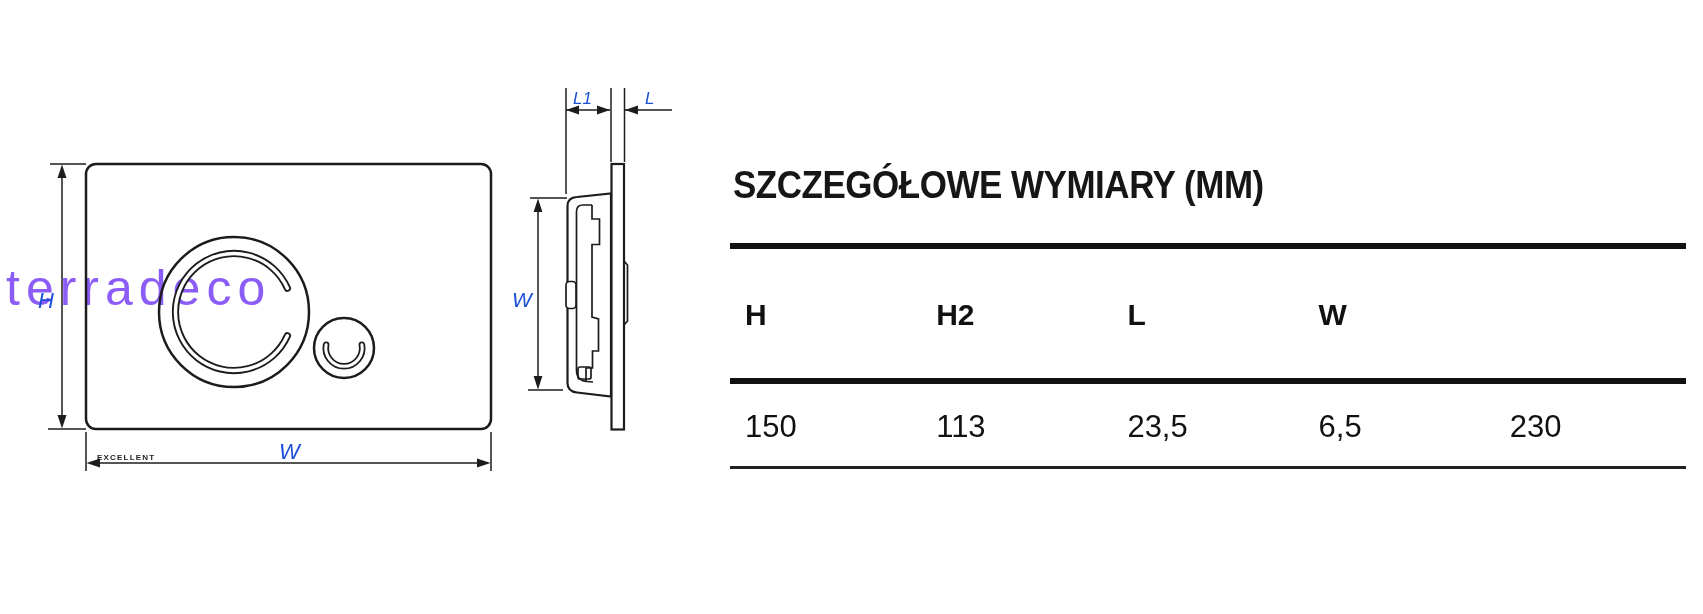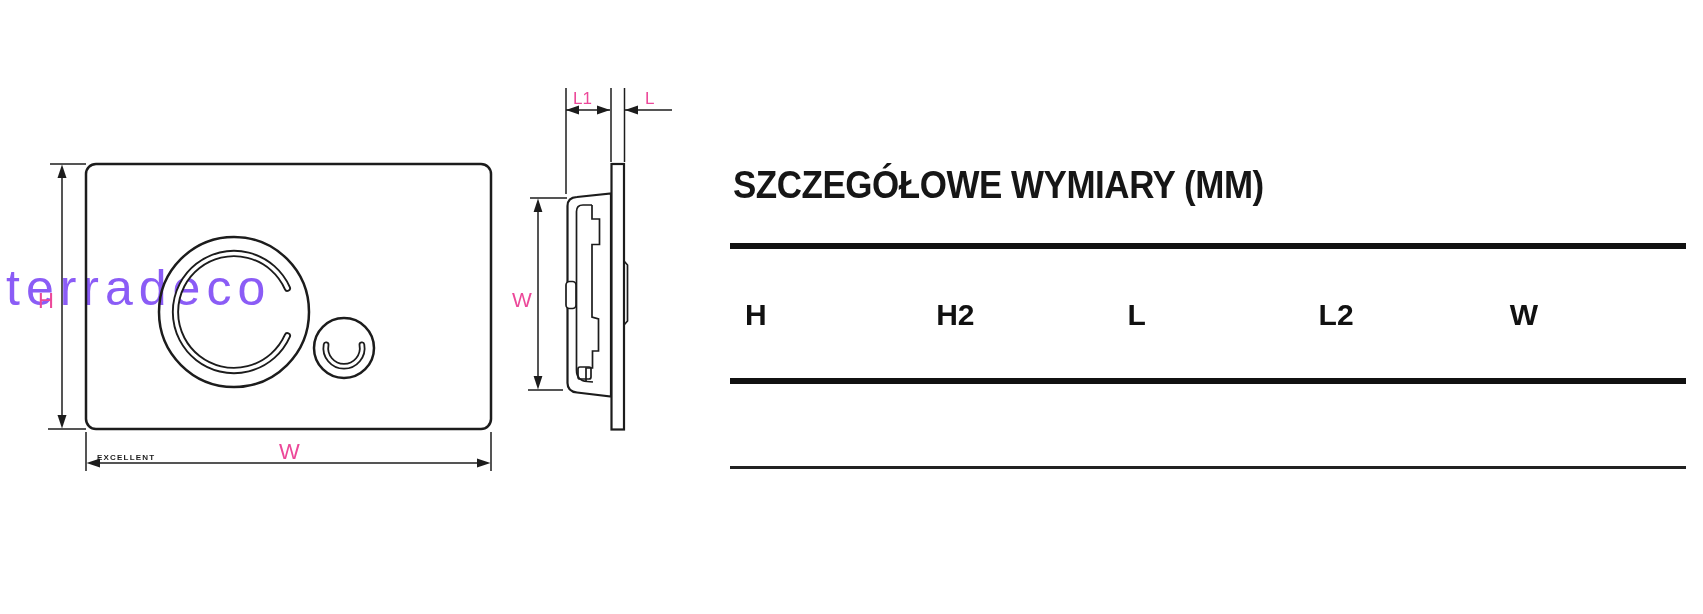--- a/index.html
+++ b/index.html
@@ -6,21 +6,21 @@
   body{font-family:"Liberation Sans", sans-serif;}
   #stage{position:relative;width:1703px;height:614px;background:#ffffff;overflow:hidden;}
   .abs{position:absolute;line-height:1;white-space:nowrap;}
   
   #watermark{
     left:6px;top:263px;
     font-size:50px;letter-spacing:6px;
     color:#8b5cf6;z-index:0;font-weight:400;
   }
   #drawing{position:absolute;left:0;top:0;z-index:1;}
-  .dim-label{color:#ec4899;z-index:2;}
+  .dim-label{color:#1d4ed8;z-index:2;font-style:italic;}
   #h-label-front{left:38px;top:290px;font-size:22px;}
   #w-label-front{left:279px;top:441px;font-size:22px;}
   #w-label-side{left:512px;top:289px;font-size:21px;}
   #l1-label{left:573px;top:90px;font-size:17px;}
   #l-label{left:645px;top:90px;font-size:17px;}
   #brand-logo{left:97px;top:408px;font-size:8px;font-weight:700;letter-spacing:1.2px;color:#1c1c1c;z-index:2;margin-top:46px;}
   
   #table-title{
     left:733px;top:166px;font-size:38px;font-weight:700;color:#161616;
     letter-spacing:-0.5px;transform:scaleX(0.92);transform-origin:left top;z-index:2;
@@ -116,23 +116,29 @@
 
   <div id="table-title" class="abs">SZCZEGÓŁOWE WYMIARY (MM)</div>
 
   <div id="dim-table">
     <div id="rule-top" class="t-rule"></div>
 
     <div id="header-row" class="t-row">
       <div class="t-cell">H</div>
       <div class="t-cell">H2</div>
       <div class="t-cell">L</div>
-      <div class="t-cell">L2</div>
       <div class="t-cell">W</div>
     </div>
 
     <div id="rule-mid" class="t-rule"></div>
 
+    <div id="value-row" class="t-row">
+      <div class="t-cell">150</div>
+      <div class="t-cell">113</div>
+      <div class="t-cell">23,5</div>
+      <div class="t-cell">6,5</div>
+      <div class="t-cell">230</div>
+    </div>
 
     <div id="rule-bottom" class="t-rule"></div>
   </div>
 
 </div>
 
 </body></html>

